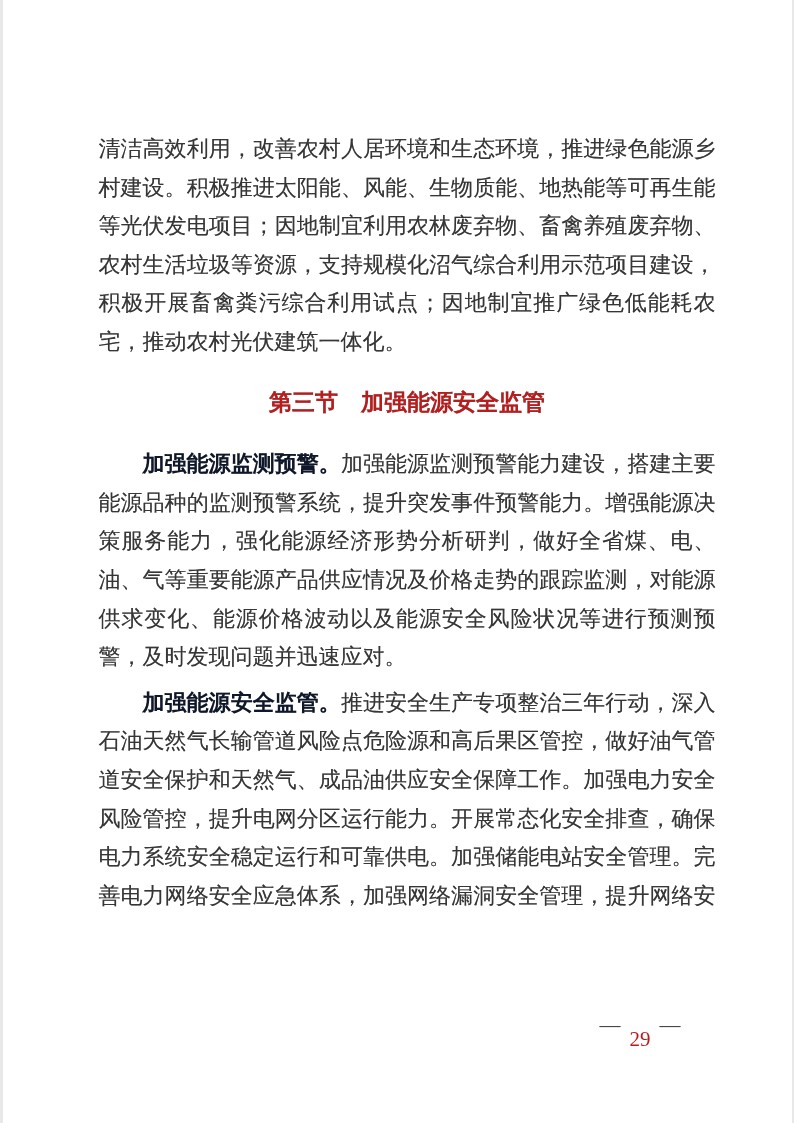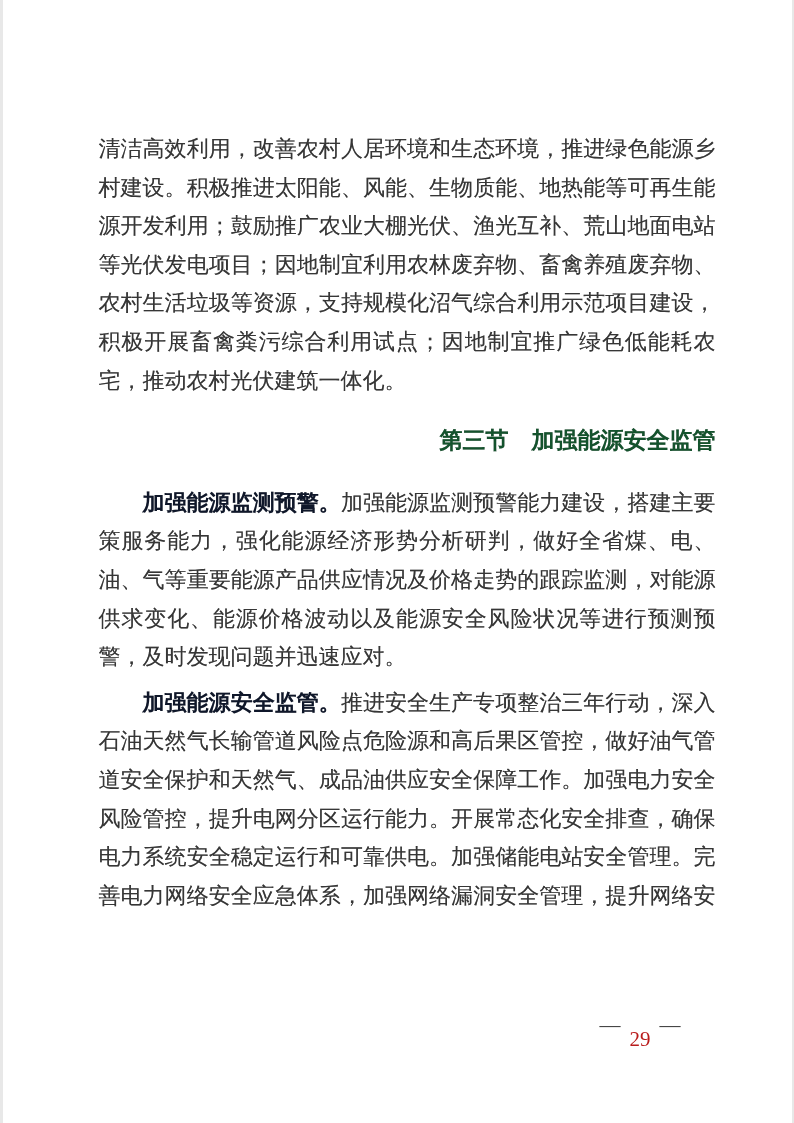--- a/index.html
+++ b/index.html
@@ -46,22 +46,22 @@
     font-family: "Liberation Sans", "DejaVu Sans", sans-serif;
     font-weight: 700;
     color: #0f172a;
   }
   .section-heading {
     font-family: "Liberation Sans", "DejaVu Sans", sans-serif;
     font-weight: 700;
     font-size: 23px;
     line-height: 38.6px;
     height: 38.6px;
-    text-align: right;
-    color: #14532d;
+    text-align: center;
+    color: #b91c1c;
     margin: 21px 0 24px 0;
     text-shadow: 0 0 0.5px rgba(40,40,40,0.5);
   }
   .paragraph2 { margin-top: 0; }
   .paragraph3 { margin-top: 7px; }
   .footer {
     position: absolute;
     top: 998px;
     right: 111px;
     display: flex;
@@ -81,33 +81,33 @@
 </style>
 </head>
 <body>
 
 <div class="page">
   <div class="content">
 
     <div class="para paragraph1">
       <div class="line">清洁高效利用，改善农村人居环境和生态环境，推进绿色能源乡</div>
       <div class="line">村建设。积极推进太阳能、风能、生物质能、地热能等可再生能</div>
-      <div class="line">源开发利用；鼓励推广农业大棚光伏、渔光互补、荒山地面电站</div>
       <div class="line">等光伏发电项目；因地制宜利用农林废弃物、畜禽养殖废弃物、</div>
       <div class="line">农村生活垃圾等资源，支持规模化沼气综合利用示范项目建设，</div>
       <div class="line">积极开展畜禽粪污综合利用试点；因地制宜推广绿色低能耗农</div>
       <div class="line para-end">宅，推动农村光伏建筑一体化。</div>
     </div>
 
     <div class="section-heading">第三节　加强能源安全监管</div>
 
     <div class="para paragraph2">
       <div class="line first-indent">
         <span class="lead">加强能源监测预警。</span><span>加强能源监测预警能力建设，搭建主要</span>
       </div>
+      <div class="line">能源品种的监测预警系统，提升突发事件预警能力。增强能源决</div>
       <div class="line">策服务能力，强化能源经济形势分析研判，做好全省煤、电、</div>
       <div class="line">油、气等重要能源产品供应情况及价格走势的跟踪监测，对能源</div>
       <div class="line">供求变化、能源价格波动以及能源安全风险状况等进行预测预</div>
       <div class="line para-end">警，及时发现问题并迅速应对。</div>
     </div>
 
     <div class="para paragraph3">
       <div class="line first-indent">
         <span class="lead">加强能源安全监管。</span><span>推进安全生产专项整治三年行动，深入</span>
       </div>

